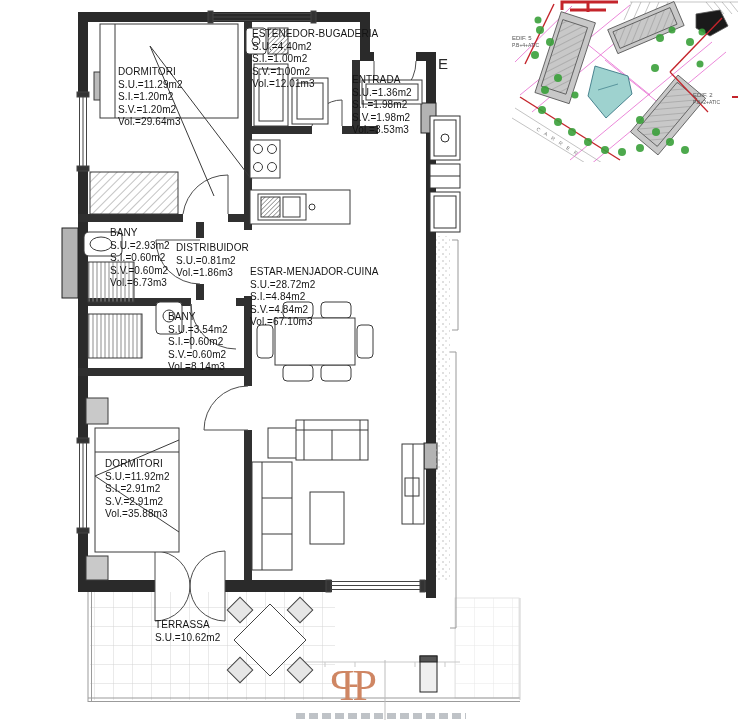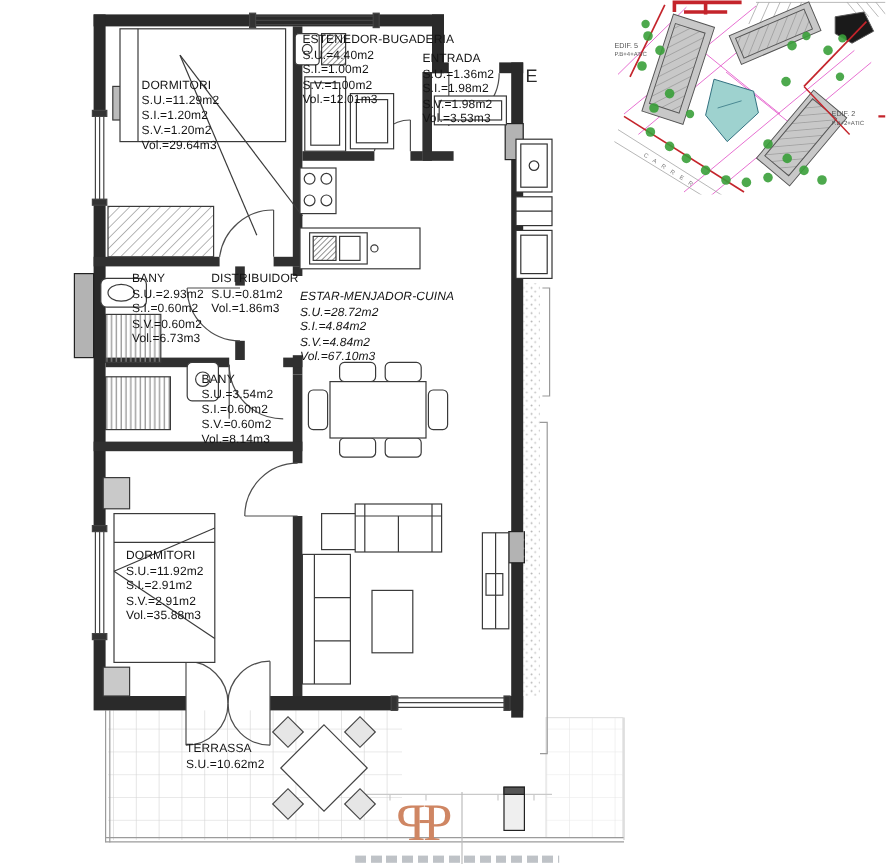--- a/index.html
+++ b/index.html
@@ -351,43 +351,43 @@
 </div>
 
 <div class="rlabel" style="left:252px;top:28px;width:160px;">
   <div>ESTENEDOR-BUGADERIA</div>
   <div>S.U.=4.40m2</div>
   <div>S.I.=1.00m2</div>
   <div>S.V.=1.00m2</div>
   <div>Vol.=12.01m3</div>
 </div>
 
-<div class="rlabel" style="left:352px;top:44px;width:95px;">
+<div class="rlabel" style="left:352px;top:74px;width:95px;">
   <div>ENTRADA</div>
   <div>S.U.=1.36m2</div>
   <div>S.I.=1.98m2</div>
   <div>S.V.=1.98m2</div>
   <div>Vol.=3.53m3</div>
 </div>
 
 <div class="rlabel" style="left:110px;top:227px;width:84px;">
   <div>BANY</div>
   <div>S.U.=2.93m2</div>
   <div>S.I.=0.60m2</div>
   <div>S.V.=0.60m2</div>
   <div>Vol.=6.73m3</div>
 </div>
 
-<div class="rlabel" style="left:176px;top:227px;width:92px;">
+<div class="rlabel" style="left:176px;top:242px;width:92px;">
   <div>DISTRIBUIDOR</div>
   <div>S.U.=0.81m2</div>
   <div>Vol.=1.86m3</div>
 </div>
 
-<div class="rlabel" style="left:250px;top:242px;width:165px;font-style:italic;">
+<div class="rlabel" style="left:250px;top:266px;width:165px;">
   <div>ESTAR-MENJADOR-CUINA</div>
   <div>S.U.=28.72m2</div>
   <div>S.I.=4.84m2</div>
   <div>S.V.=4.84m2</div>
   <div>Vol.=67.10m3</div>
 </div>
 
 <div class="rlabel" style="left:168px;top:311px;width:95px;">
   <div>BANY</div>
   <div>S.U.=3.54m2</div>

